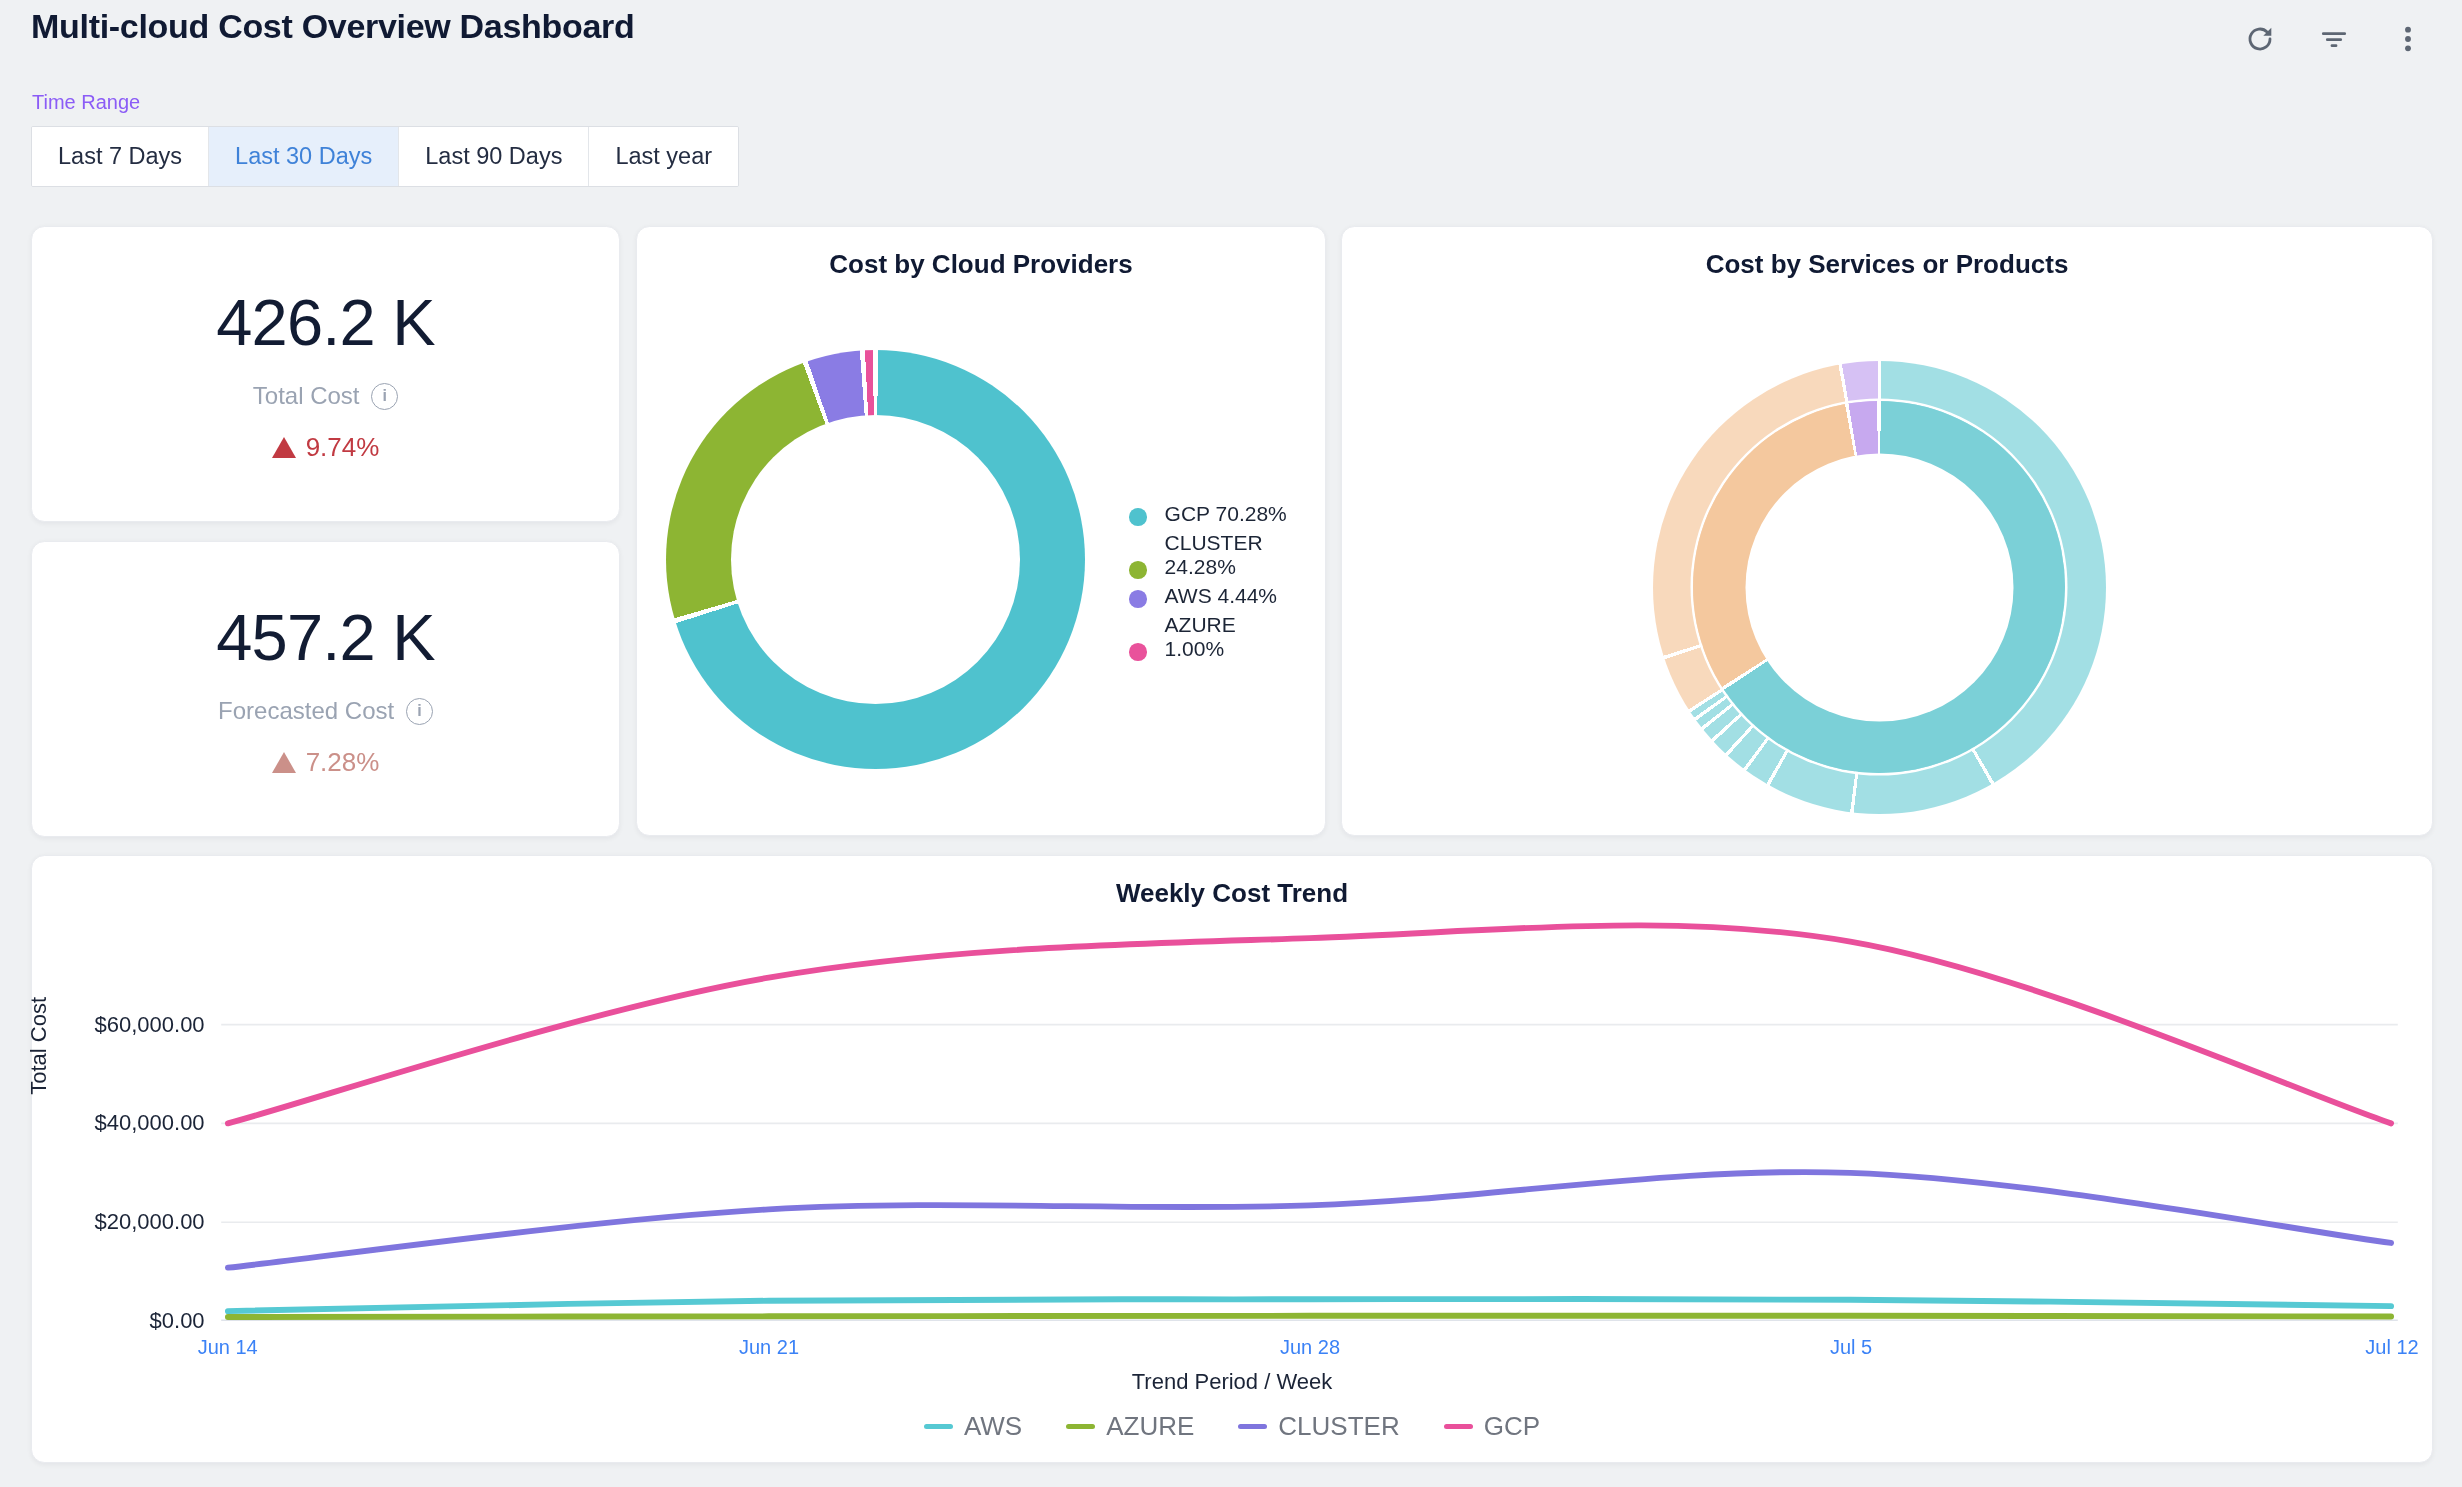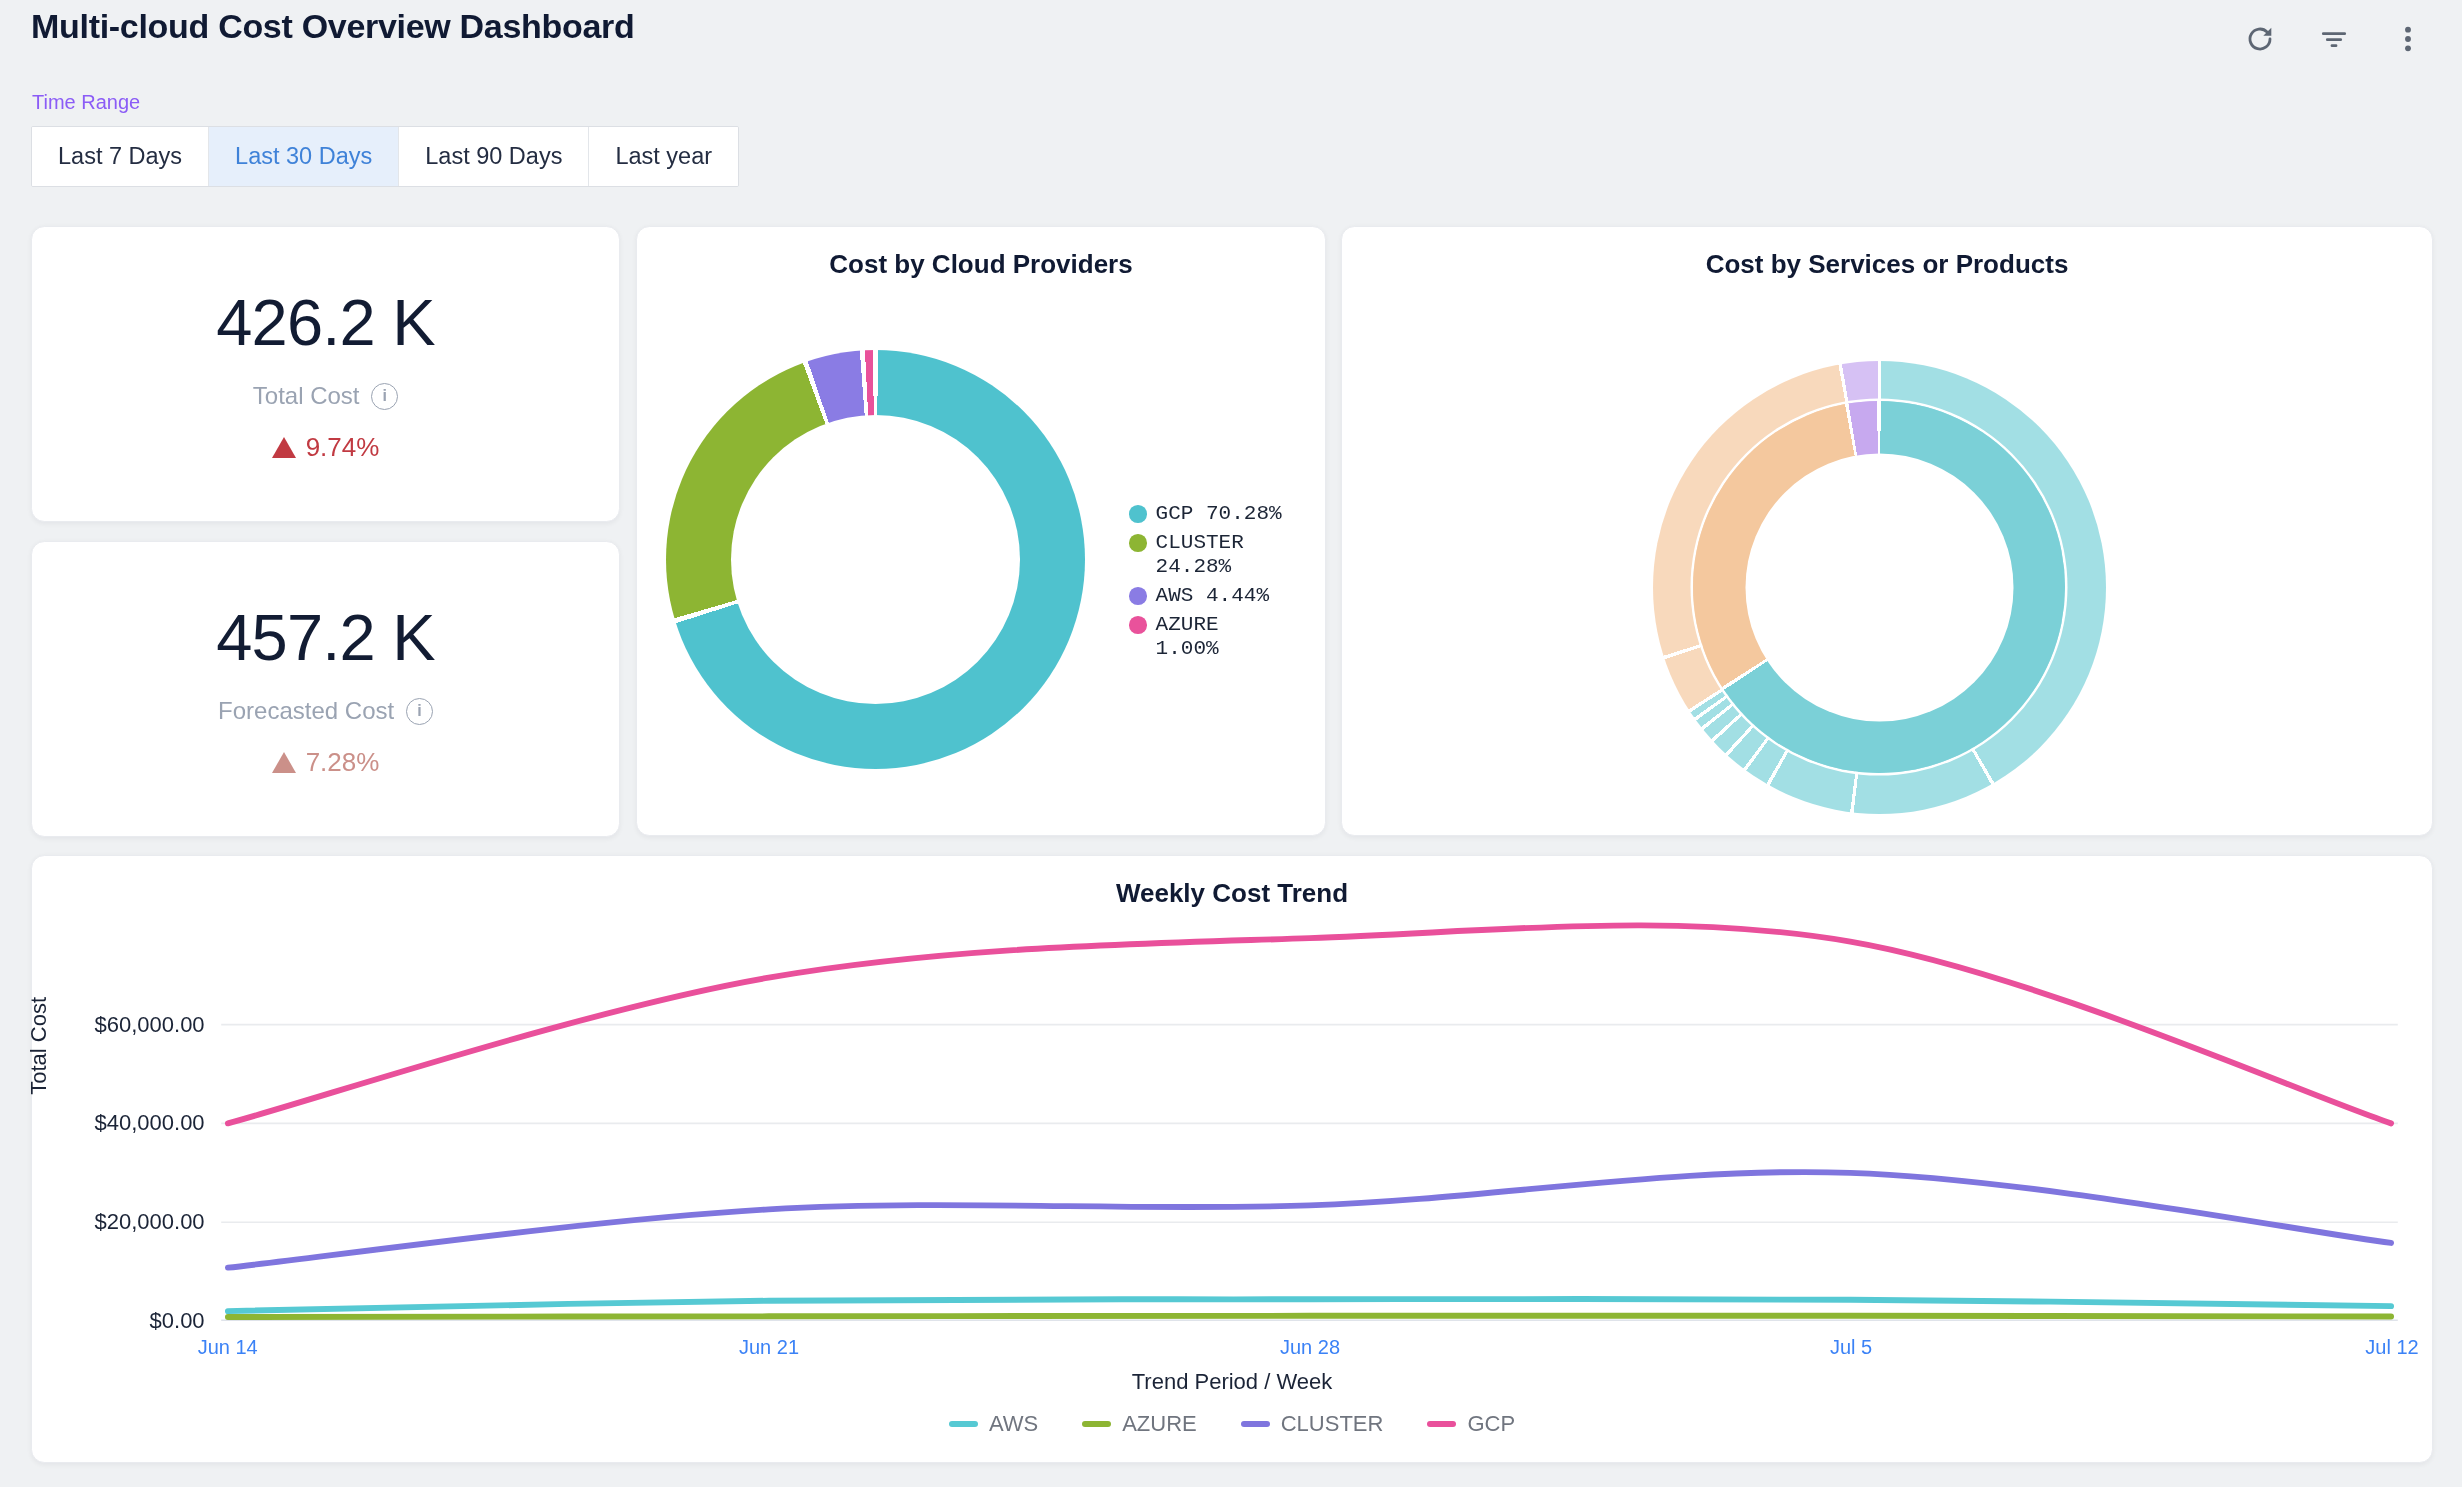--- a/index.html
+++ b/index.html
@@ -32,30 +32,30 @@
   .kpi-card{display:flex;flex-direction:column;align-items:center;justify-content:center;gap:22px;}
   .kpi-value{font-size:65px;font-weight:500;color:#121c33;letter-spacing:-0.8px;}
   .kpi-label{display:flex;align-items:center;gap:11.7px;font-size:24px;color:#9aa3b2;}
   .info-icon{display:inline-flex;align-items:center;justify-content:center;width:25px;height:25px;border:1.7px solid #9aa3b2;border-radius:50%;font-size:16px;font-weight:600;color:#9aa3b2;line-height:1;}
   .kpi-delta{display:flex;align-items:center;gap:10px;font-size:26px;}
   .tri-up{width:0;height:0;border-left:12.6px solid transparent;border-right:12.6px solid transparent;border-bottom:21px solid currentColor;}
 
   
   .ring,.circle{position:absolute;border-radius:50%;}
   .donut-legend{position:absolute;display:flex;flex-direction:column;gap:5px;}
-  .dl-item{display:flex;align-items:flex-start;gap:9px;font-size:21px;line-height:24px;color:#1c2536;cursor:pointer;font-family:Liberation Mono, monospace;}
+  .dl-item{display:flex;align-items:flex-end;gap:18px;font-size:21px;line-height:24px;color:#1c2536;cursor:pointer;}
   .dl-dot{width:17.6px;height:17.6px;border-radius:50%;flex:0 0 auto;margin-top:3.4px;}
 
   
   .ylabel{position:absolute;left:25px;top:996px;font-size:22px;color:#1b2437;writing-mode:vertical-rl;transform:rotate(180deg);}
   .y-tick{position:absolute;width:176px;text-align:right;font-size:22px;color:#1b2437;}
   .x-tick{position:absolute;font-size:20px;color:#3b82f6;transform:translateX(-50%);white-space:nowrap;}
   .xlabel{position:absolute;left:0;width:100%;text-align:center;font-size:22px;color:#1b2437;}
   .trend-legend{position:absolute;left:0;width:100%;display:flex;justify-content:center;gap:44px;}
-  .tl-item{display:flex;align-items:center;gap:11px;font-size:22px;color:#70757f;cursor:pointer;}
+  .tl-item{display:flex;align-items:center;gap:11px;font-size:26px;color:#70757f;cursor:pointer;}
   .tl-dash{width:29px;height:5.9px;border-radius:3.4px;}
 </style>
 </head>
 <body>
 
 <div id="app">
 
   <div class="page-title">Multi-cloud Cost Overview Dashboard</div>
   <div class="header-icons">
     <button class="icon-btn">

